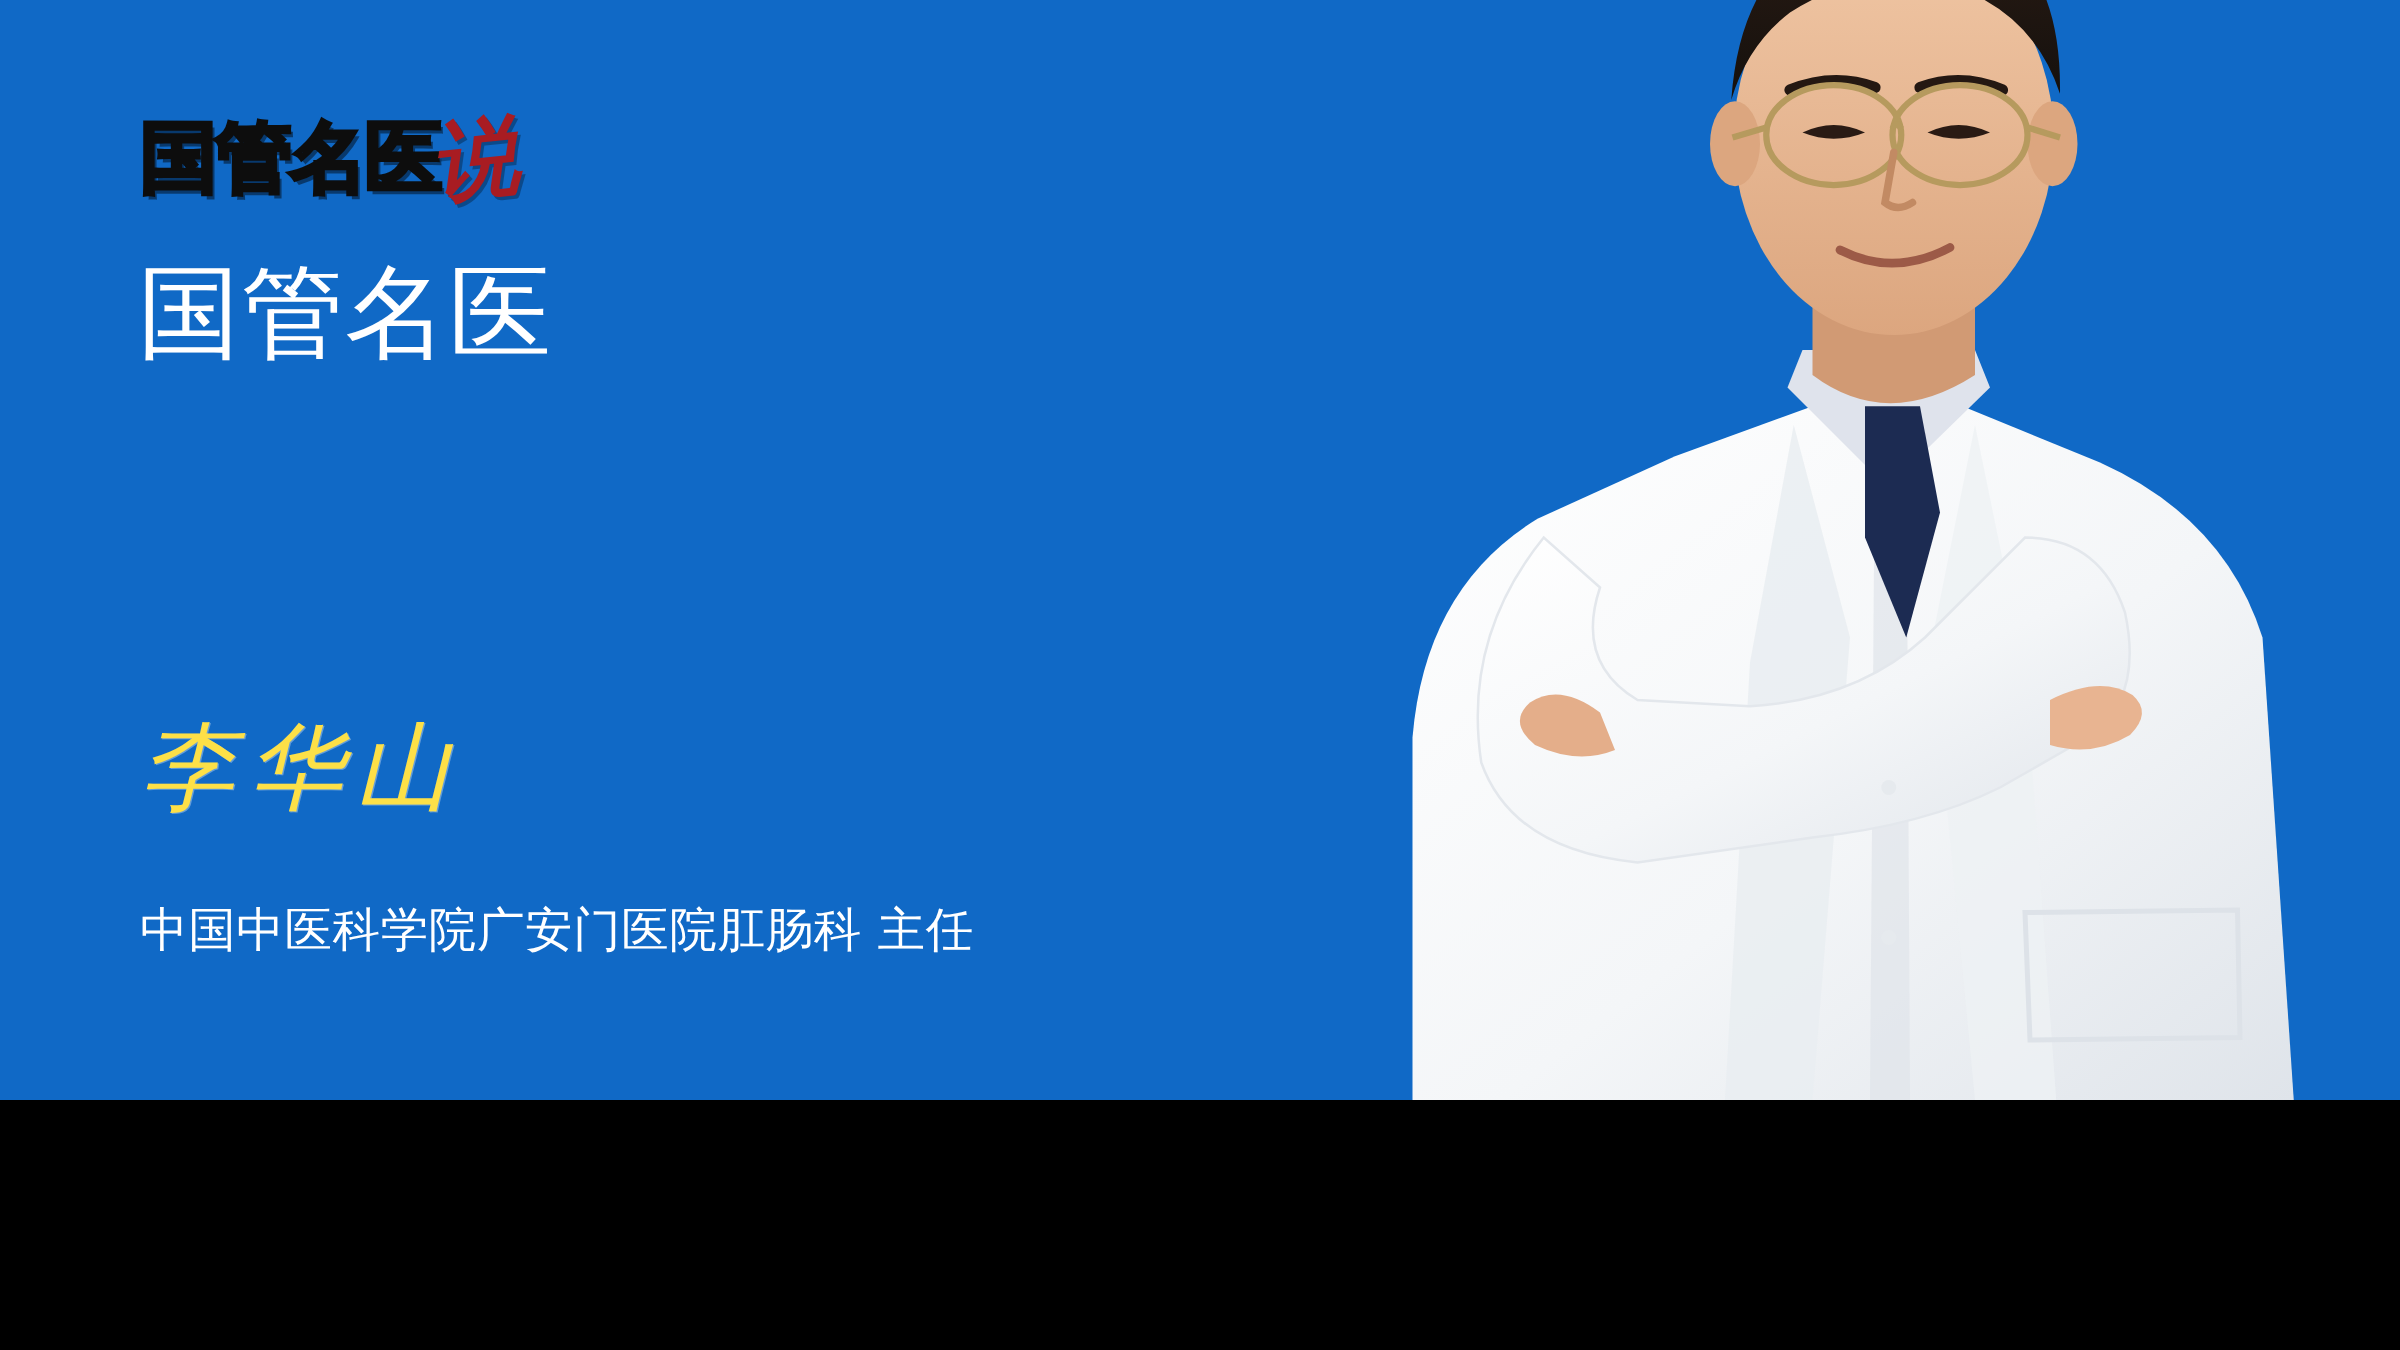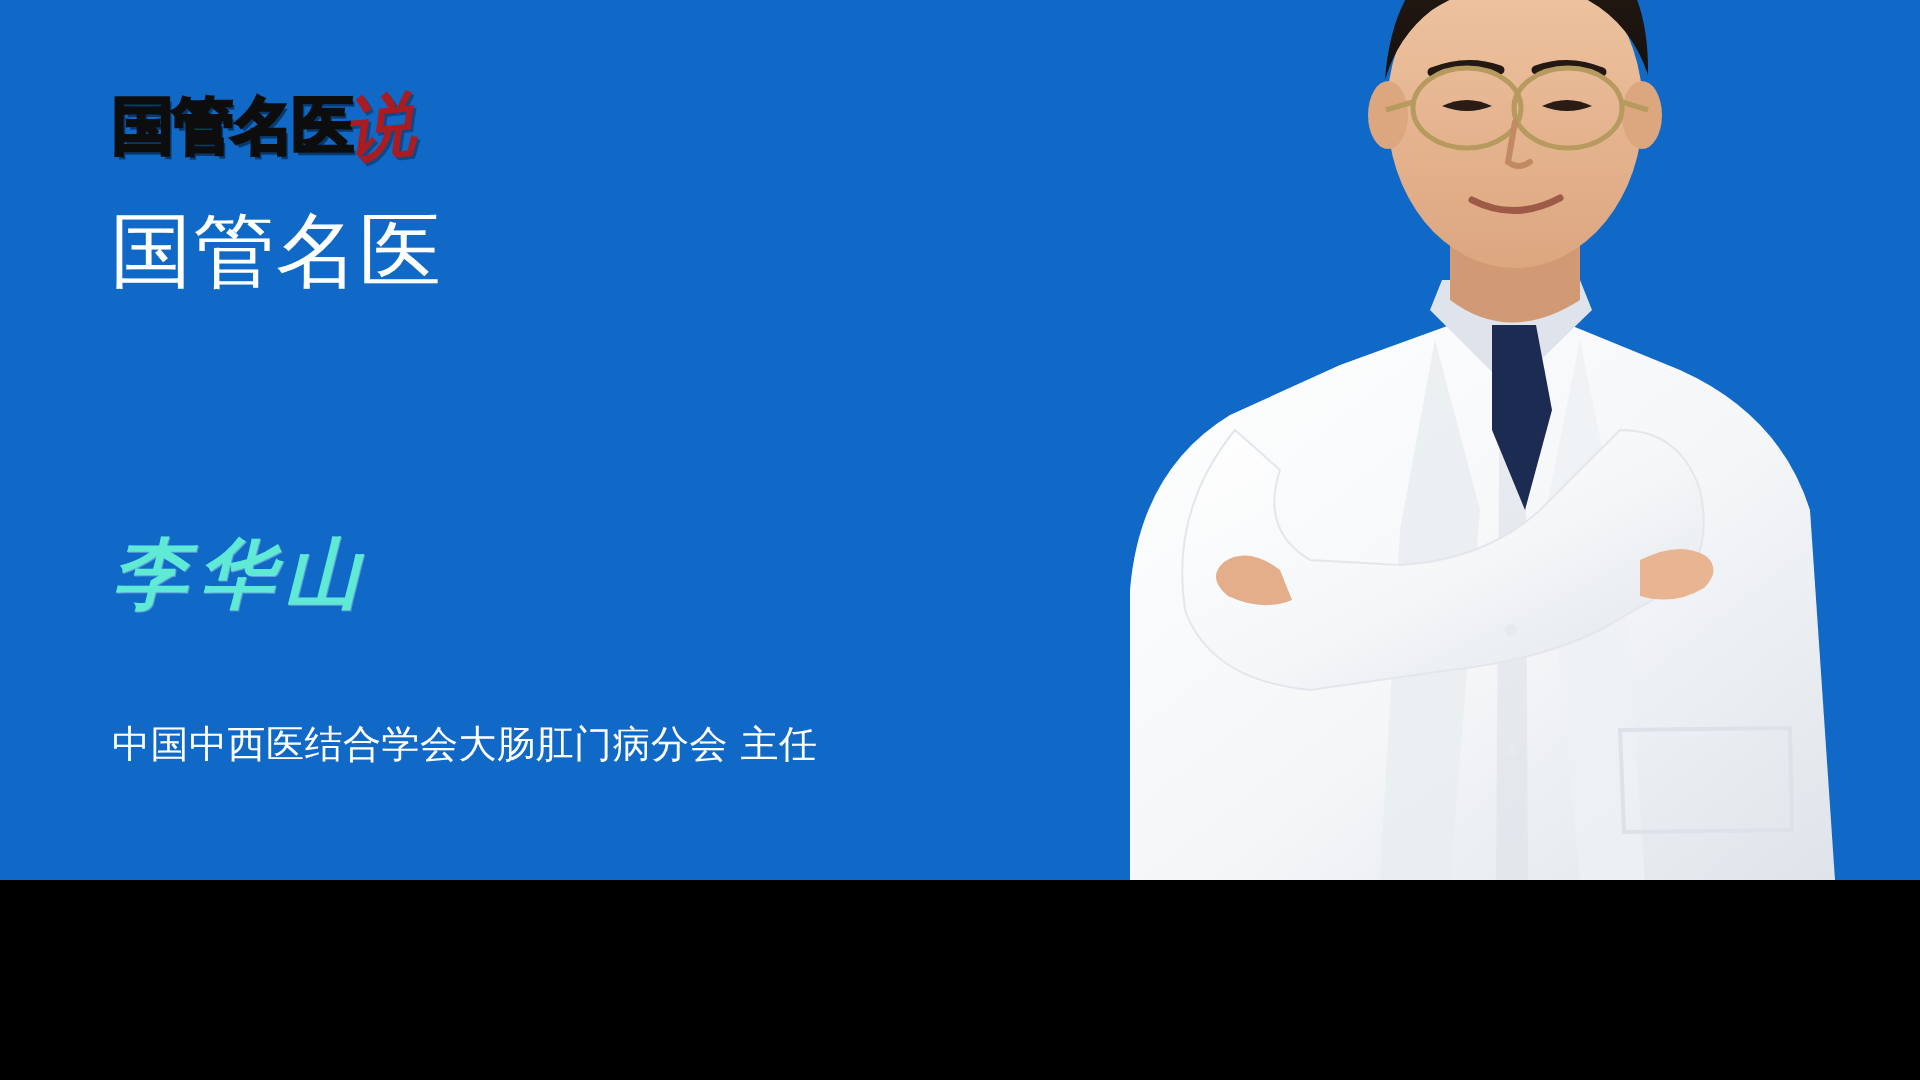--- a/index.html
+++ b/index.html
@@ -69,25 +69,25 @@
     font-weight: 400;
     letter-spacing: 1px;
     white-space: nowrap;
     font-family: "DejaVu Sans", "Liberation Sans", sans-serif;
   }
 
   
   .doctor-name {
     position: absolute;
     left: 112px;
-    top: 536px;
-    color: #5eead4;
+    top: 576px;
+    color: #fde047;
     font-size: 76px;
     line-height: 1;
-    font-weight: 700;
+    font-weight: 400;
     font-style: italic;
     letter-spacing: 10px;
     font-family: "DejaVu Serif", "Liberation Serif", serif;
     text-shadow: 1px 1px 0 rgba(255,255,255,0.35);
   }
 
   
   .credentials {
     position: absolute;
     left: 112px;
@@ -127,21 +127,21 @@
     <span class="logo-accent">说</span>
   </div>
 
   <div class="title">
     <div class="title-line">国管名医</div>
   </div>
 
   <div class="doctor-name">李华山</div>
 
   <div class="credentials">
-    <div class="credential-line">中国中西医结合学会大肠肛门病分会  主任</div>
+    <div class="credential-line">中国中医科学院广安门医院肛肠科  主任</div>
   </div>
 
   <div class="portrait">
     <svg viewBox="0 0 940 1010" xmlns="http://www.w3.org/2000/svg" aria-hidden="true">
       <defs>
         <linearGradient id="coatG" x1="0" y1="0" x2="1" y2="1">
           <stop offset="0%" stop-color="#ffffff"></stop>
           <stop offset="55%" stop-color="#f4f6f8"></stop>
           <stop offset="100%" stop-color="#dfe4ea"></stop>
         </linearGradient>

